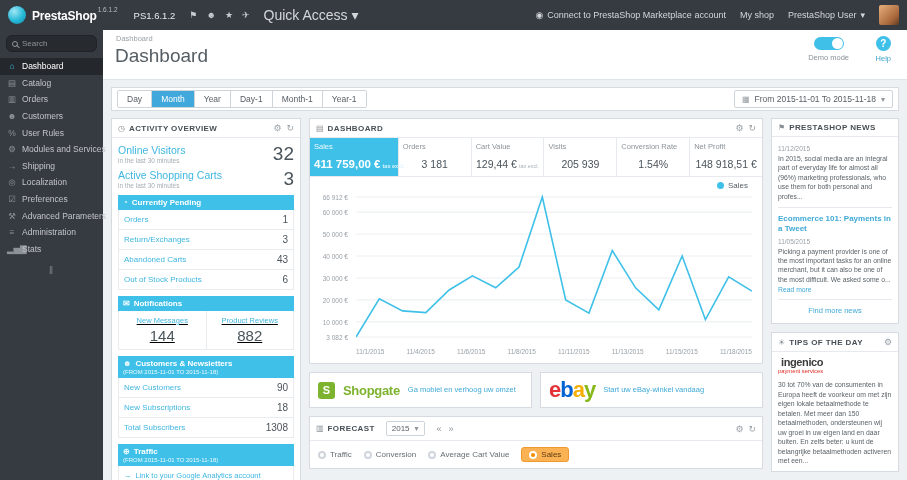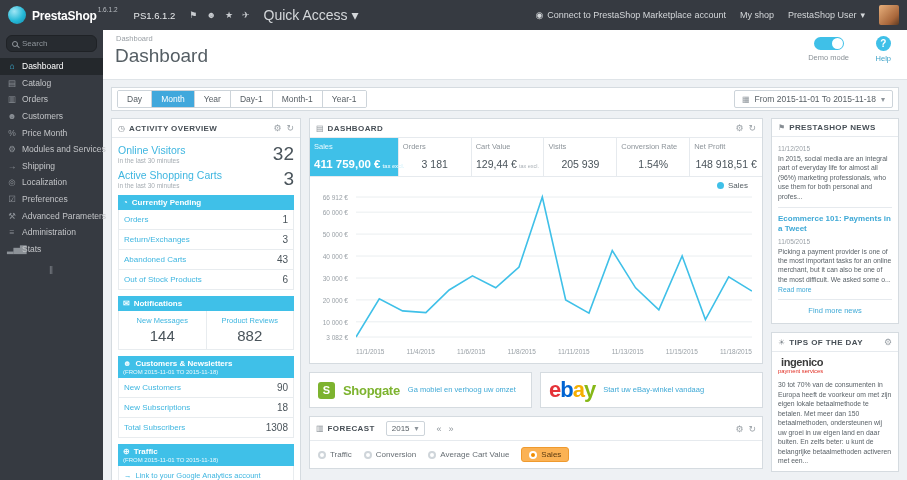--- a/index.html
+++ b/index.html
@@ -70,21 +70,21 @@
   .kpi-label{color:#3fb6e0;font-size:10.5px;}
   .kpi-sub{font-size:6.5px;color:#a6adb3;margin-top:1px;}
   .kpi-value{font-size:19px;color:#4a545b;line-height:1;}
   .strip{background:#3fc0e8;color:#fff;padding:3px 5px;margin-top:6px;}
   .strip-title{display:flex;align-items:center;gap:4px;font-size:8px;font-weight:bold;}
   .strip-sub{font-size:6px;font-weight:normal;margin-top:1px;opacity:.9;}
   .strip .ph-icon{color:#eafaff;}
   .acc-row{display:flex;justify-content:space-between;align-items:center;padding:4px 5px;border:1px solid #e8ecef;border-top:none;cursor:pointer;}
   .acc-row .lbl{color:#3fb6e0;font-size:8px;}
   .acc-row .val{color:#4a545b;font-size:10px;}
-  .notif-grid{display:flex;border:1px solid #e8ecef;border-top:none;}
+  .notif-grid{display:flex;border:1px solid #e8ecef;border-top:none;text-decoration:underline;}
   .notif-cell{flex:1;text-align:center;padding:5px 2px;cursor:pointer;}
   .notif-cell+.notif-cell{border-left:1px solid #e8ecef;}
   .notif-lbl{font-size:7.5px;color:#3fb6e0;}
   .notif-val{font-size:15px;color:#4a545b;margin-top:2px;}
   .ga-row{display:flex;align-items:center;gap:4px;padding:5px;border:1px solid #e8ecef;border-top:none;color:#3fb6e0;font-size:7.5px;cursor:pointer;}
 
   
   .stats{display:flex;border-bottom:1px solid #e6eaee;}
   .stat{flex:1;padding:4px 4px 6px;border-right:1px solid #e6eaee;cursor:pointer;min-width:0;}
   .stat:last-child{border-right:none;}
@@ -196,21 +196,21 @@
   <div class="menu-item">
       <span class="mi-icon">▥</span>
       <span>Orders</span>
     </div>
   <div class="menu-item">
       <span class="mi-icon">☻</span>
       <span>Customers</span>
     </div>
   <div class="menu-item">
       <span class="mi-icon">%</span>
-      <span>Price Month</span>
+      <span>User Rules</span>
     </div>
   <div class="menu-item">
       <span class="mi-icon">⚙</span>
       <span>Modules and Services</span>
     </div>
   <div class="menu-item">
       <span class="mi-icon">→</span>
       <span>Shipping</span>
     </div>
   <div class="menu-item">

